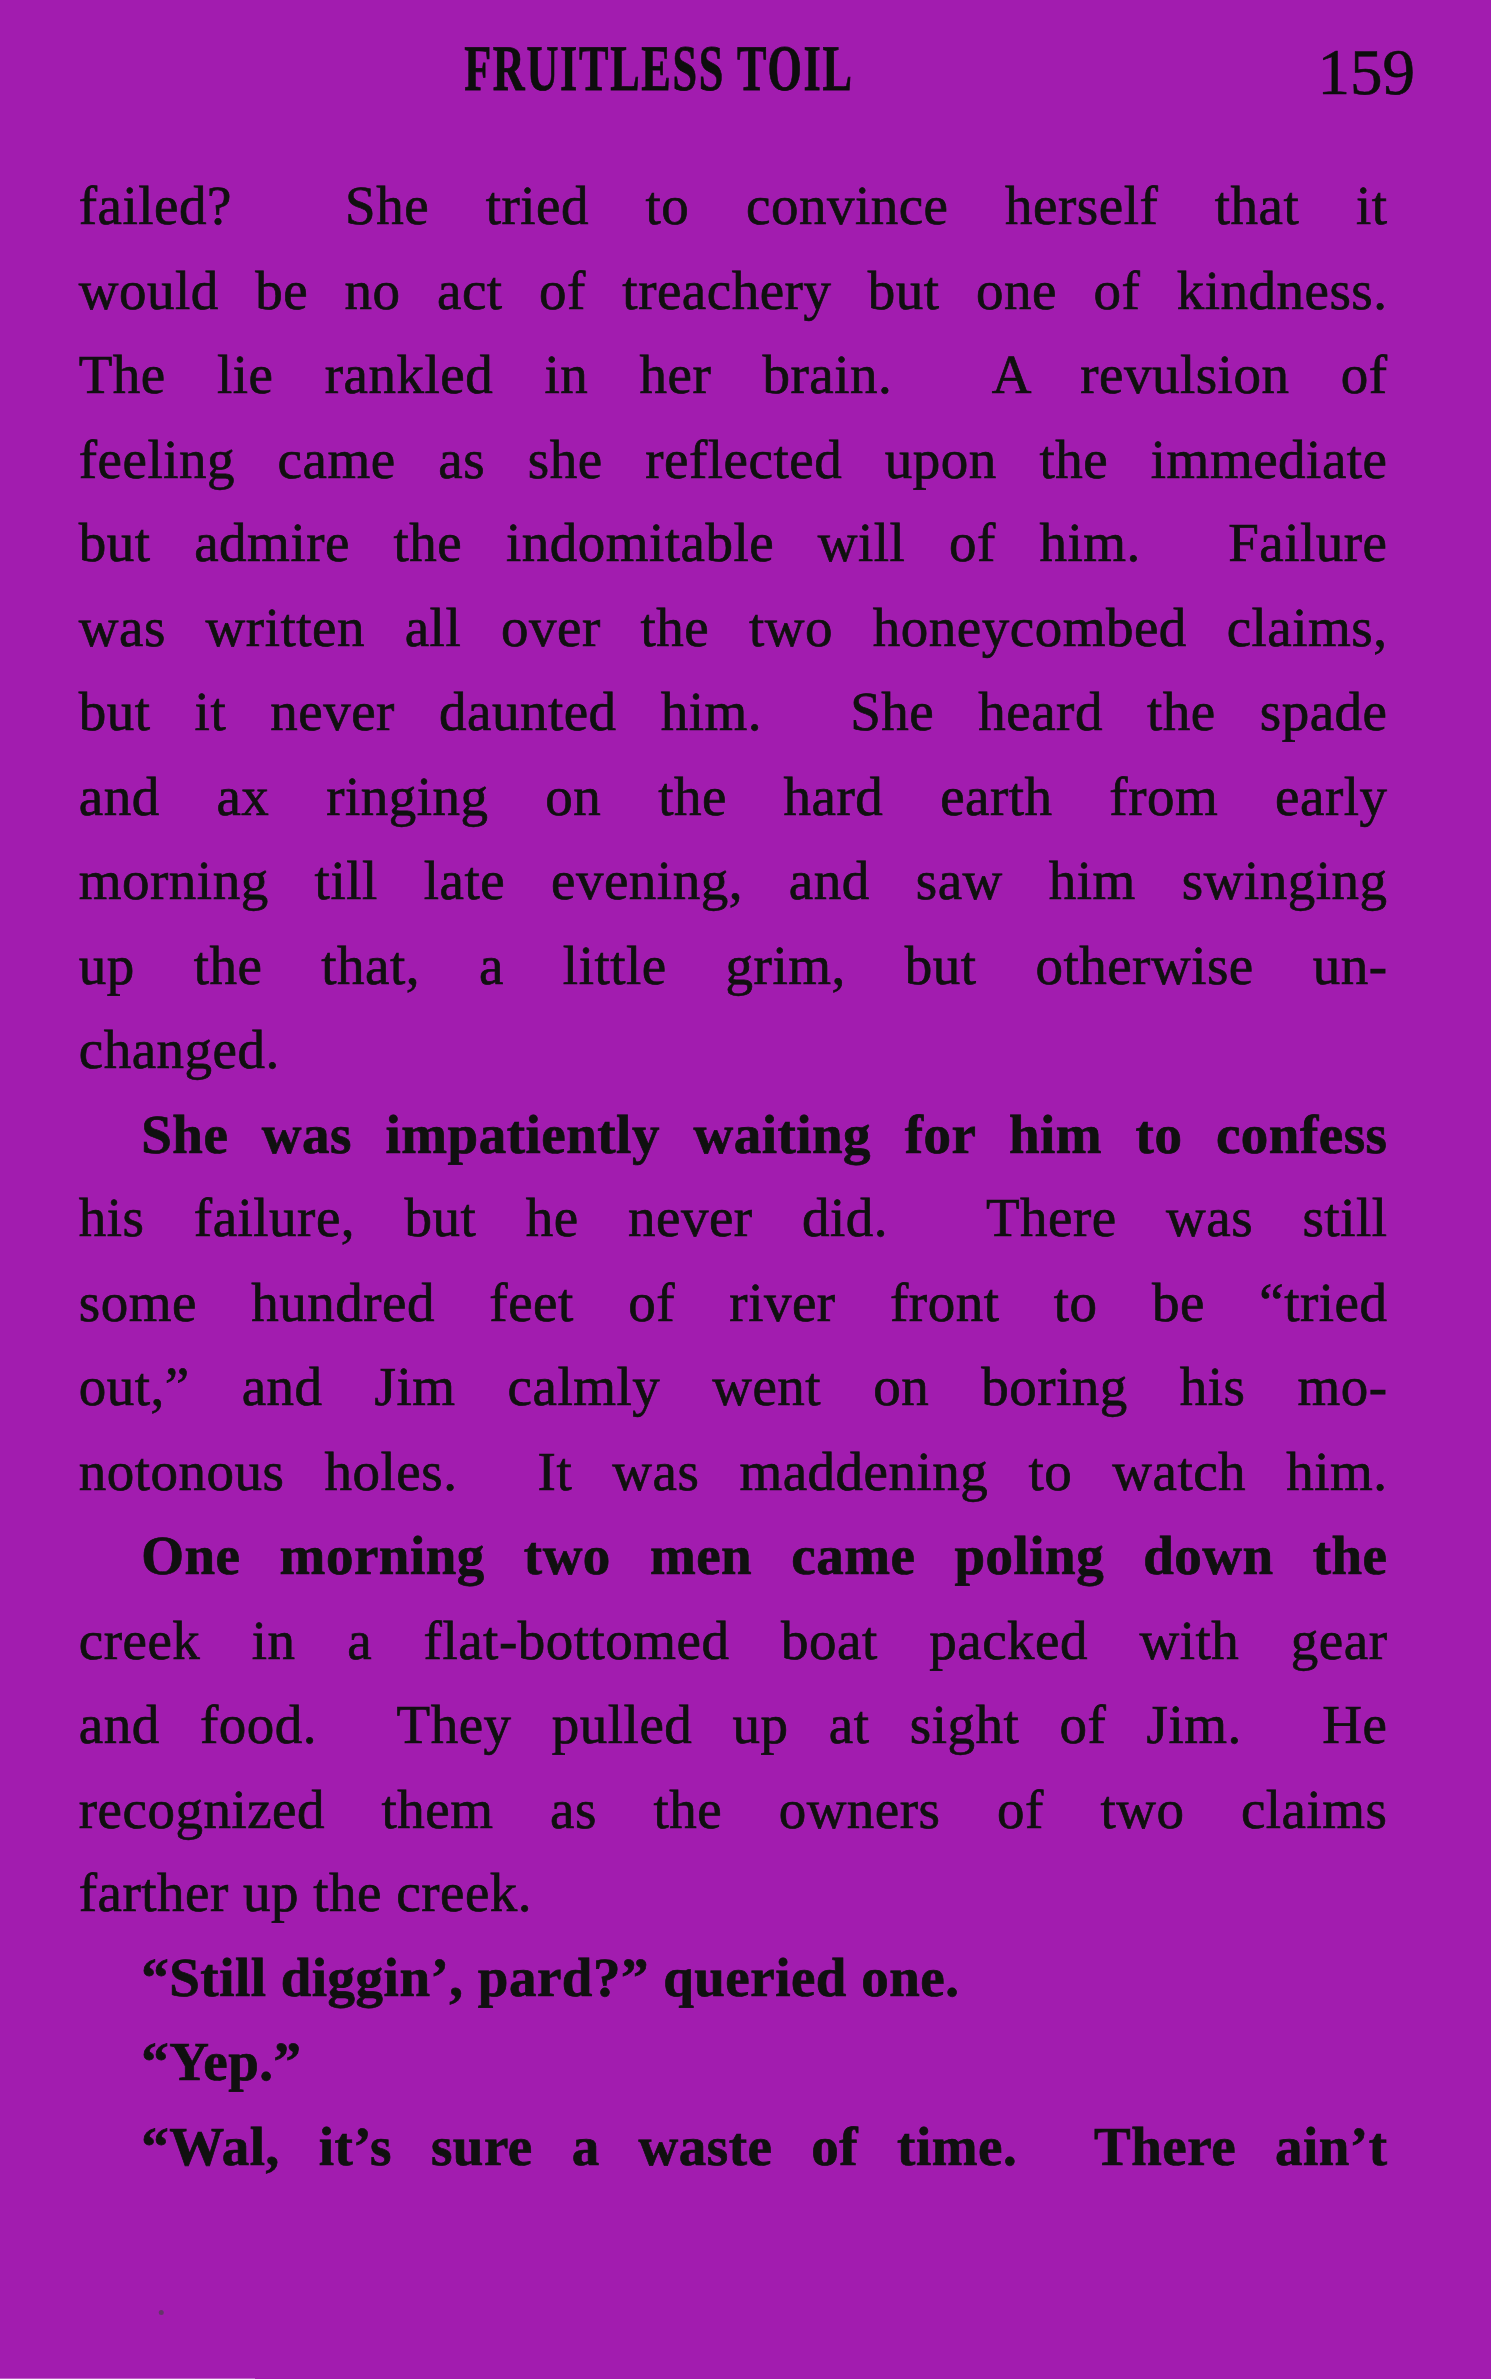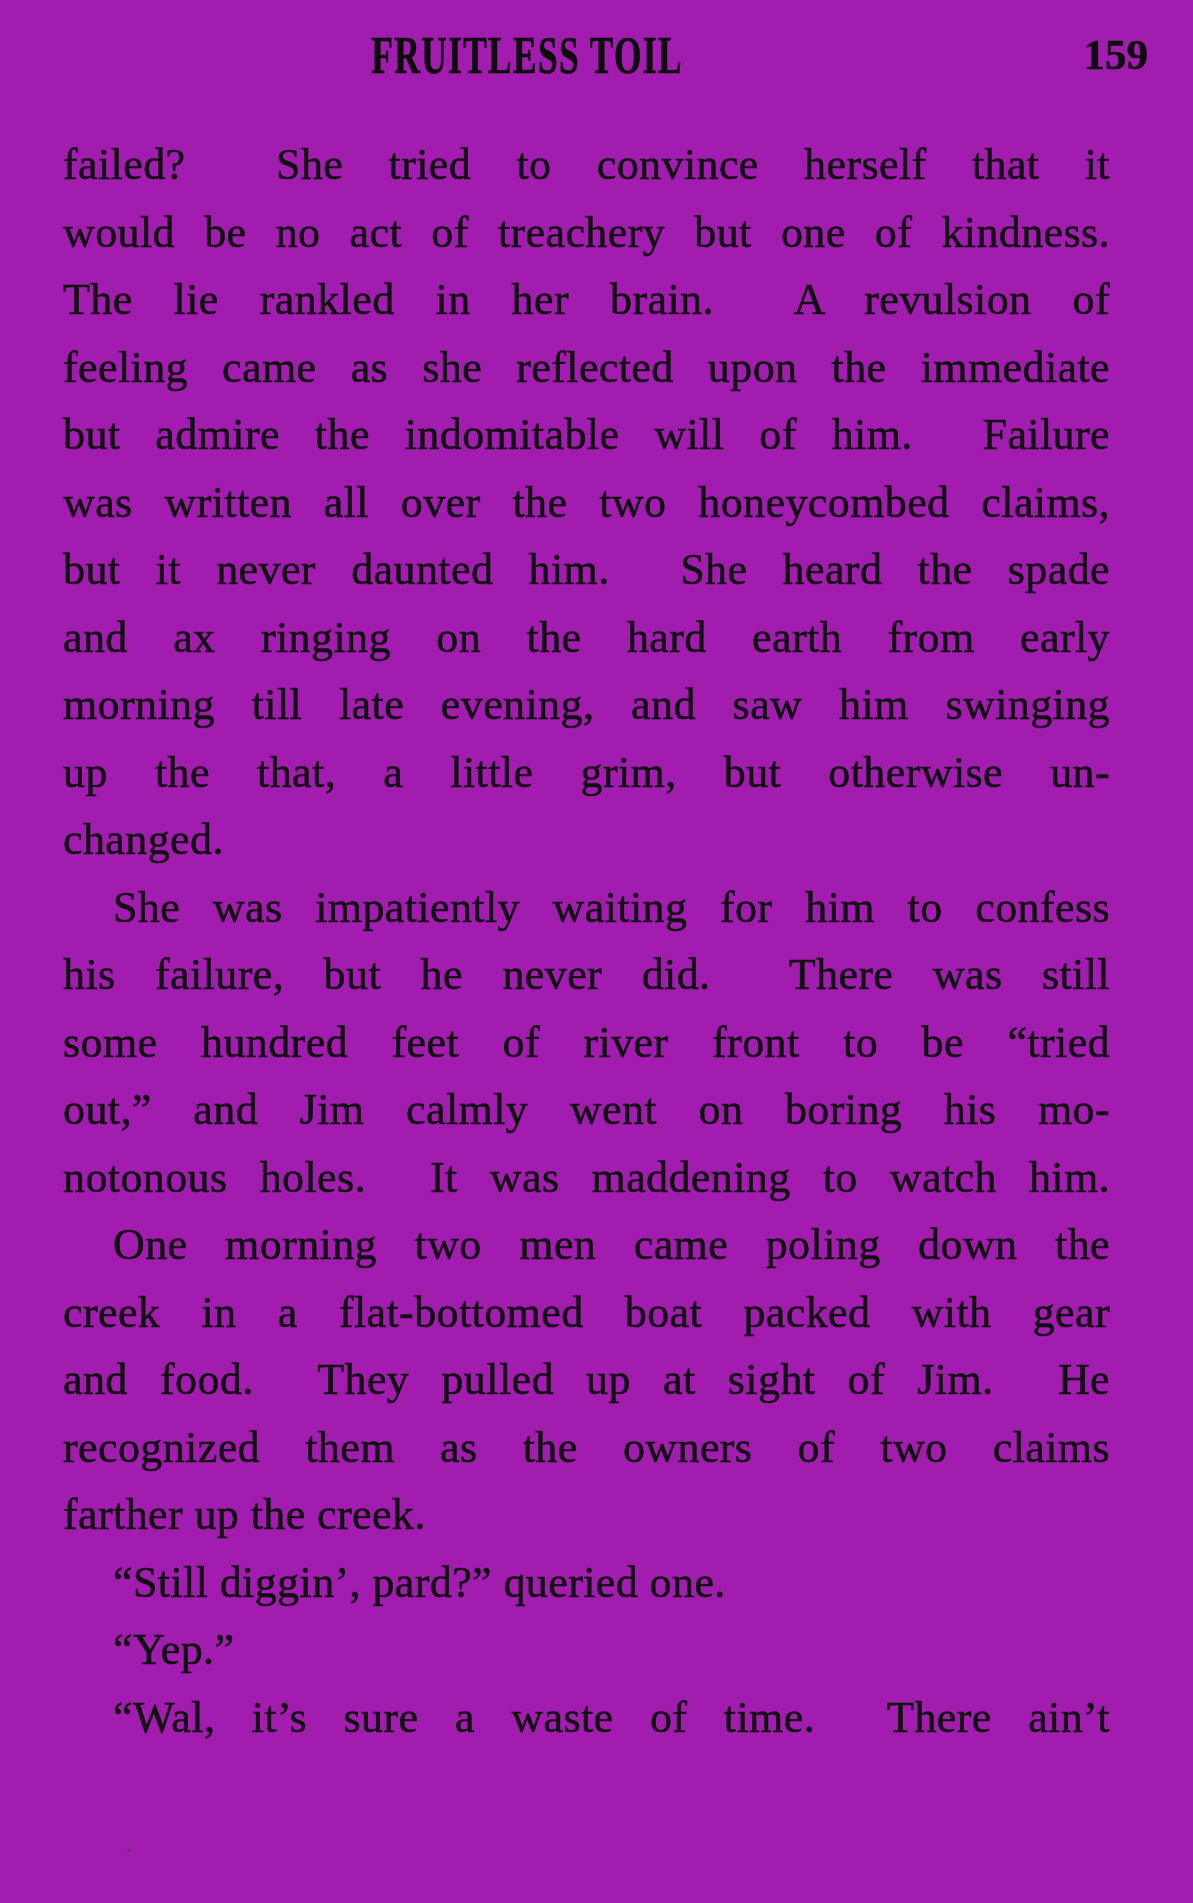--- a/index.html
+++ b/index.html
@@ -28,24 +28,24 @@
   }
   .running-head .squeeze {
     display: inline-block;
     transform: scaleX(0.68);
     transform-origin: center;
     letter-spacing: 2px;
     -webkit-text-stroke: 0.6px #0d0d0d;
   }
   .folio {
     position: absolute;
-    top: 33px; left: 1076px; width: 72px;
+    top: 33px; left: 1054px; width: 72px;
     text-align: right;
-    font-weight: bold;
-    font-size: 43px;
+    font-weight: normal;
+    font-size: 52px;
     line-height: 1;
     color: #0d0d0d;
     -webkit-text-stroke: 0.5px #0d0d0d;
   }
   
   .page-text {
     position: absolute;
     top: 131px; left: 63px; width: 1047px;
     font-size: 44px;
     line-height: 67.5px;
@@ -55,21 +55,21 @@
   }
   .line {
     text-align: justify;
     text-align-last: justify;
     white-space: pre-wrap;
   }
   .line.last {
     text-align: right;
     text-align-last: left;
   }
-  .line.indent { text-indent: 50px; }
+  .line.indent { text-indent: 50px; font-weight: bold; }
   .speckle {
     position: absolute;
     left: 127px; top: 1848px;
     width: 4px; height: 4px;
     background: #444;
     border-radius: 50%;
     opacity: 0.65;
   }
 </style>
 </head>

